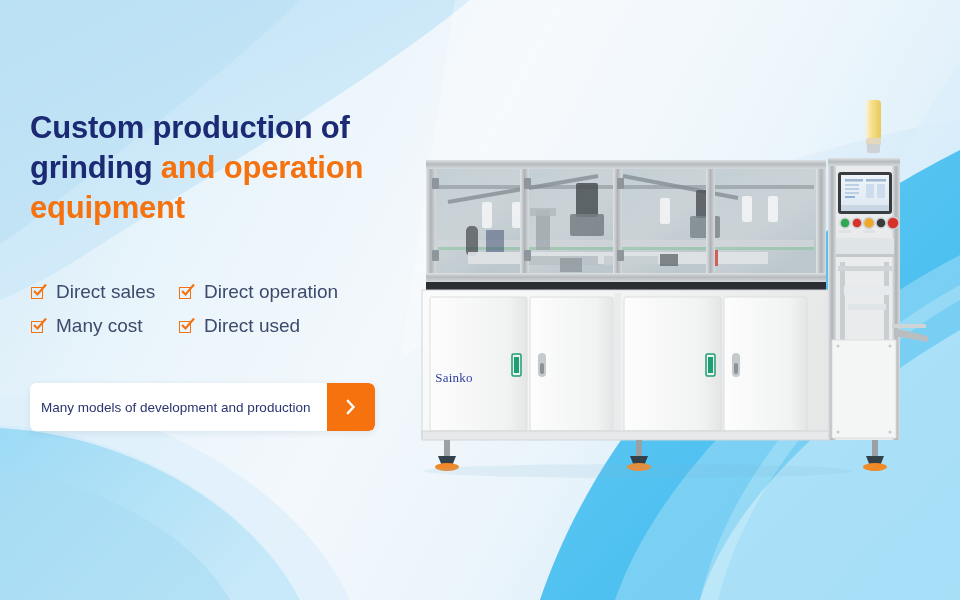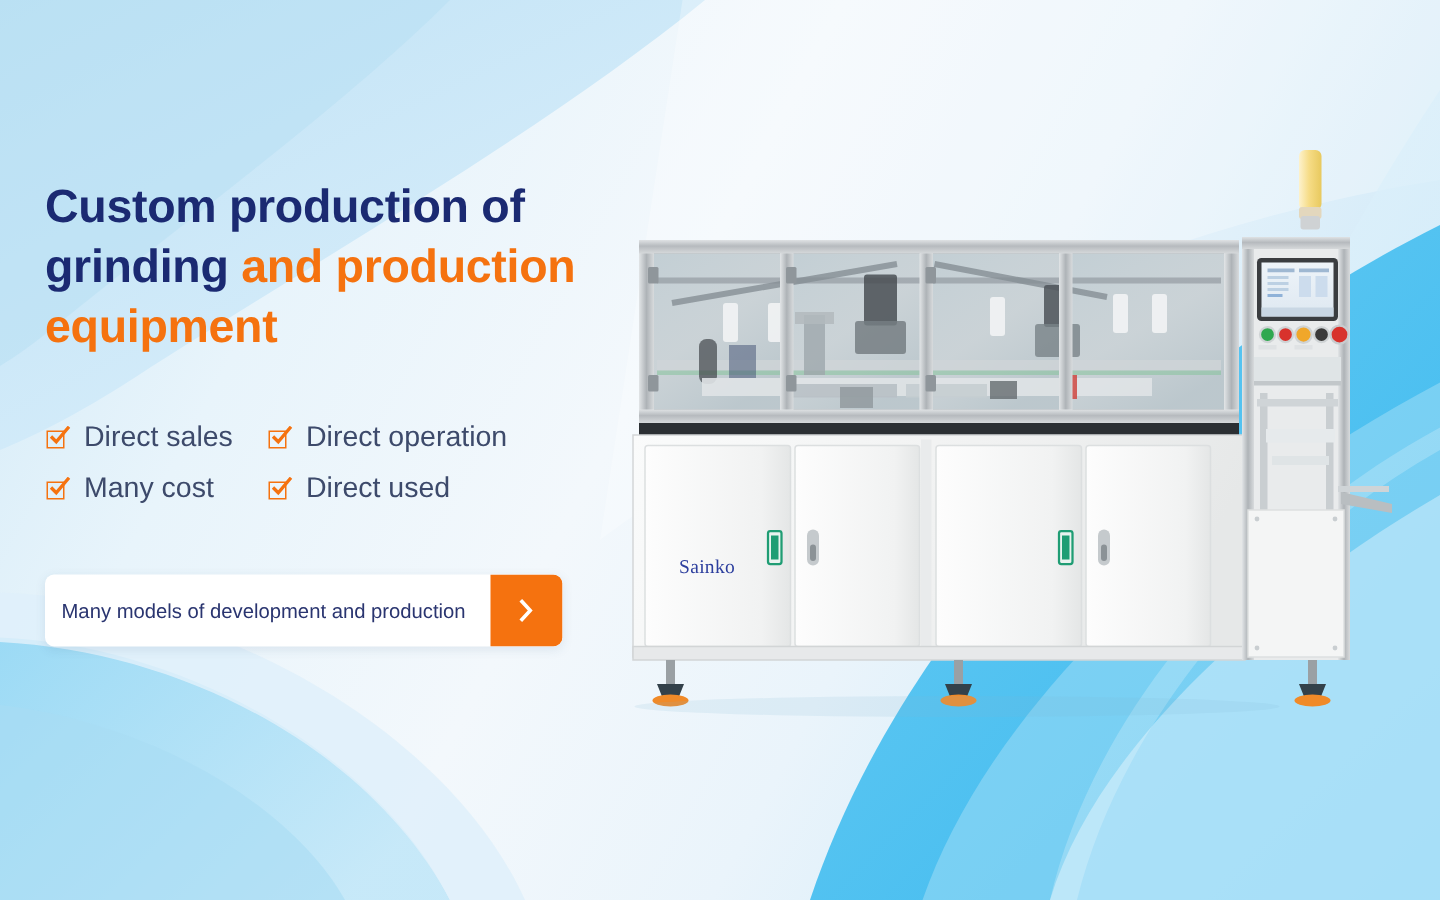--- a/index.html
+++ b/index.html
@@ -20,21 +20,21 @@
   }
 
   
   .bg-layer { position: absolute; inset: 0; }
   .bg-layer svg { display: block; width: 960px; height: 600px; }
 
   
   .copy {
     position: absolute;
     left: 30px;
-    top: 118px;
+    top: 108px;
     width: 400px;
     z-index: 6;
   }
   .headline {
     margin: 0;
     font-size: 31px;
     line-height: 40px;
     font-weight: bold;
     color: #1b2a72;
     letter-spacing: -0.2px;
@@ -121,21 +121,21 @@
     width: 520px;
     height: 390px;
     z-index: 5;
   }
   .machine svg { display: block; }
   .brand {
     position: absolute;
     left: 418px;
     top: 370px;
     width: 72px;
-    text-align: right;
+    text-align: center;
     font-family: "Liberation Serif", serif;
     font-size: 13px;
     color: #2d3f9e;
     letter-spacing: 0.2px;
     z-index: 6;
     pointer-events: none;
   }
 </style>
 </head>
 <body>
@@ -388,21 +388,21 @@
 
       <ellipse cx="230" cy="381" rx="215" ry="7" fill="#7fb9d8" opacity="0.14"></ellipse>
     </svg>
   </div>
 
   <div class="brand">Sainko</div>
 
   <div class="copy">
     <h1 class="headline">
       <span>Custom production of</span><br>
-      <span>grinding </span><span class="accent">and production</span><br>
+      <span>grinding </span><span class="accent">and operation</span><br>
       <span class="accent">equipment</span>
     </h1>
   </div>
 
   <div class="features">
     <div class="feature">
       <span class="chk">
         <span class="box"></span>
         <svg class="tick" viewBox="0 0 15 14">
             <path d="M2 7 L5.5 10.5 L14 0.5" fill="none" stroke="#f5720f" stroke-width="2.2"></path>

